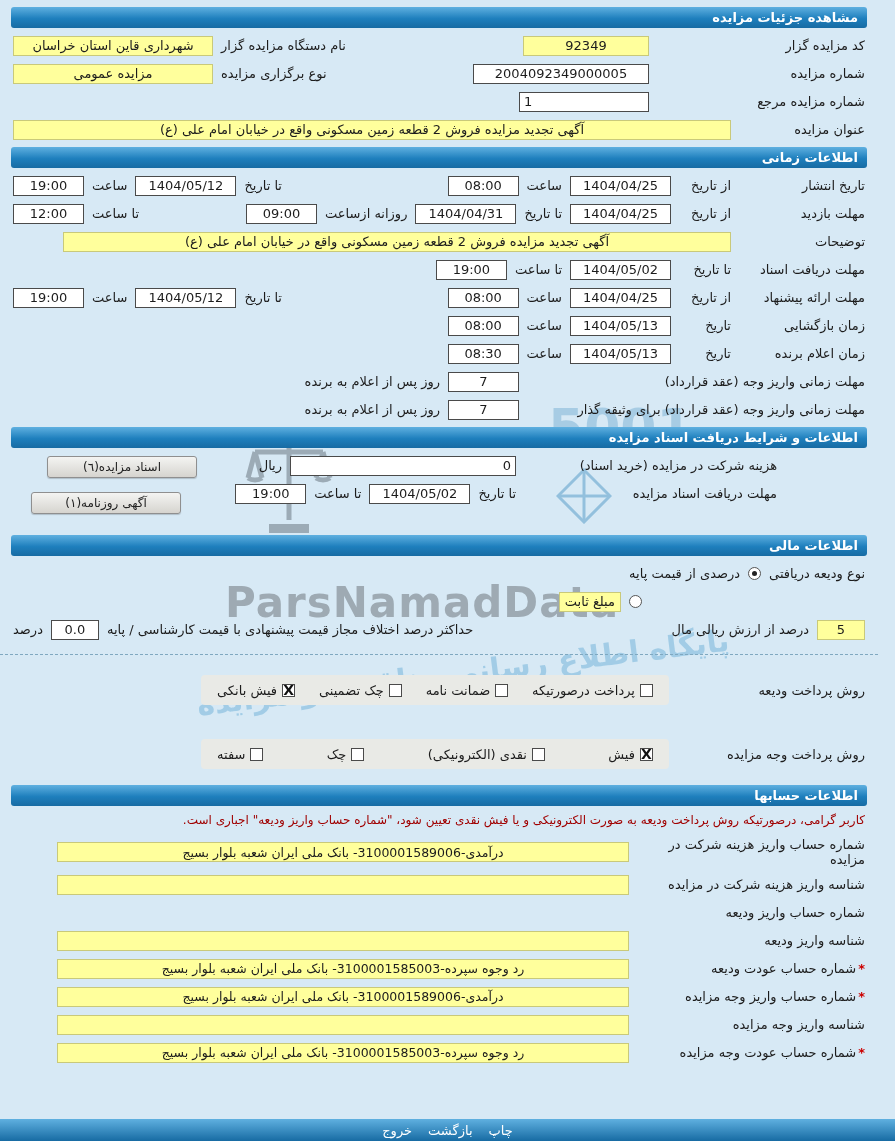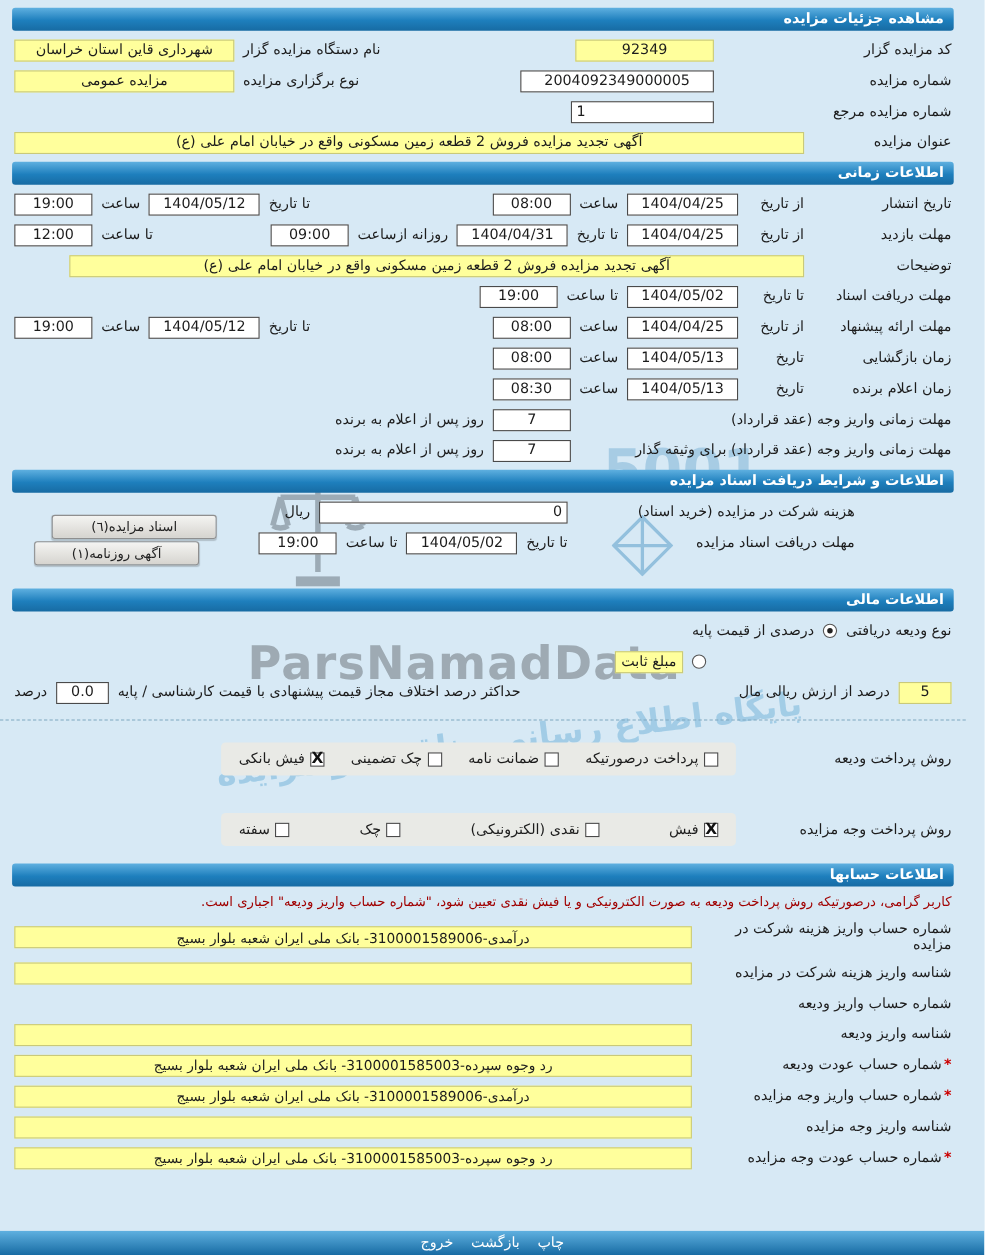--- a/index.html
+++ b/index.html
@@ -29,37 +29,37 @@
   .num-box{width:130px;justify-content:flex-start;direction:ltr;}
   .bignum-box{width:176px;} .code-box{width:126px;}
   .side-box{width:200px;}
   .fee-box{width:226px;justify-content:flex-start;}
   .small-ybox{width:48px;} .small-wbox{width:48px;}
   .docs-wrap{position:relative;min-height:66px;margin-bottom:14px;}
   .btn{position:absolute;width:150px;height:22px;
        background:linear-gradient(180deg,#f4f4f2,#d6d4cf);border:1px solid #8f8f8f;
        border-radius:3px;font-size:12px;display:flex;align-items:center;justify-content:center;
        color:#222;box-shadow:0 1px 1px rgba(0,0,0,.18);cursor:pointer;}
-  .btn-docs{left:36px;top:13px;} .btn-news{left:20px;top:37px;}
+  .btn-docs{left:36px;top:1px;} .btn-news{left:20px;top:37px;}
   .indent{margin-right:80px;}
   .radio{width:13px;height:13px;border:1px solid #555;border-radius:50%;background:#fff;
          position:relative;flex:none;}
   .radio.on::after{content:"";position:absolute;inset:3px;border-radius:50%;background:#222;}
   .opt2-indent{margin-right:215px;}
   .strip{width:468px;height:30px;background:#e9eae6;border-radius:4px;display:flex;
          align-items:center;justify-content:space-between;padding:0 16px;}
   .cb-item{display:flex;align-items:center;gap:5px;}
   .cb{width:13px;height:13px;background:#fff;border:1px solid #4a4a4a;flex:none;display:flex;
       align-items:center;justify-content:center;font-size:14px;font-weight:700;color:#111;
       line-height:1;overflow:visible;}
   .dashed{border-top:1px dashed #7fa8c0;margin:14px -11px 16px;}
   .row-strip-a{margin:20px 2px 34px 2px;}
   .row-strip-b{margin:0 2px 16px 2px;}
   .warning{color:#a00000;font-size:12px;margin:2px 2px 10px 2px;}
-  .acc-field{width:616px;font-size:12.5px;}
+  .acc-field{width:572px;font-size:12.5px;}
   .star{color:#cc0000;font-weight:700;}
   .footer{position:absolute;z-index:3;left:0;right:0;bottom:0;height:22px;
           background:linear-gradient(180deg,#5fb0e0,#176ba3);display:flex;align-items:center;
           justify-content:center;gap:16px;color:#fff;font-size:13px;}
   .footer span{cursor:pointer;}
   .wm{position:absolute;inset:0;z-index:1;pointer-events:none;}
   .wm-brand{position:absolute;top:578px;left:225px;font-size:42px;font-weight:700;
             color:#8b969e;opacity:.75;letter-spacing:1px;direction:ltr;}
   .wm-tag{position:absolute;top:655px;left:195px;font-size:30px;font-weight:700;
           color:#6fb1d8;opacity:.5;transform:rotate(-7deg);white-space:nowrap;}

